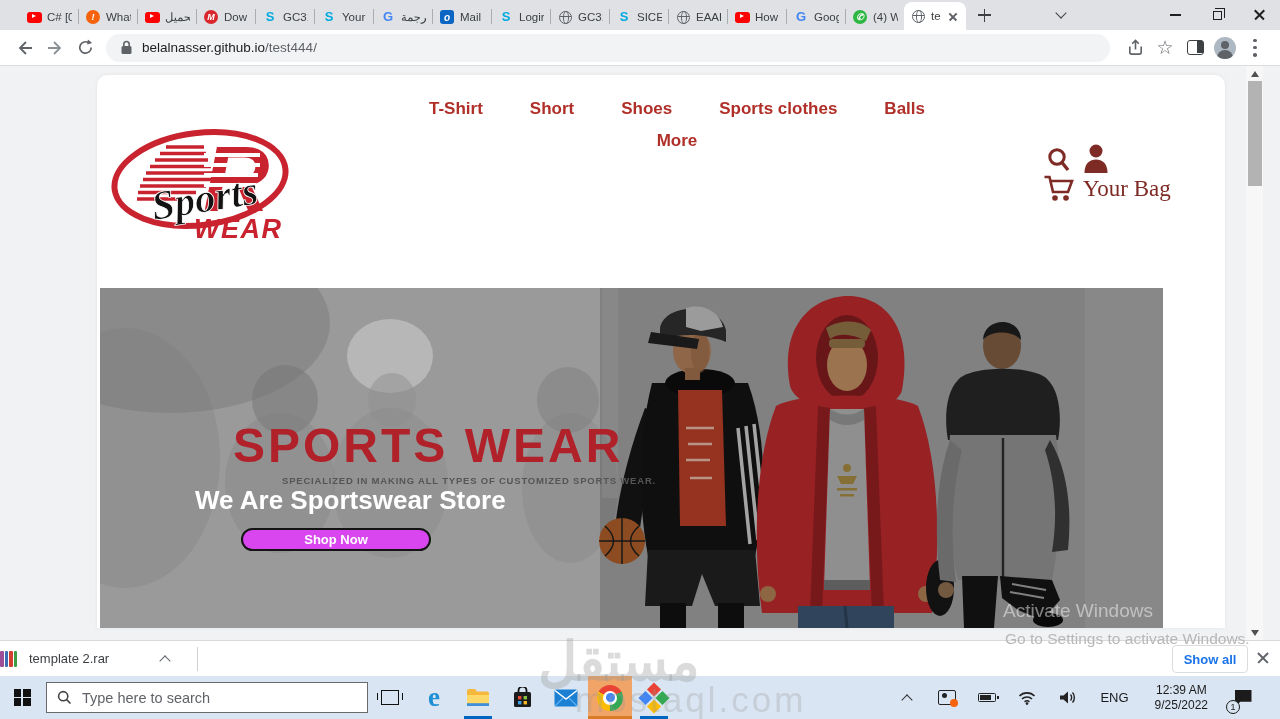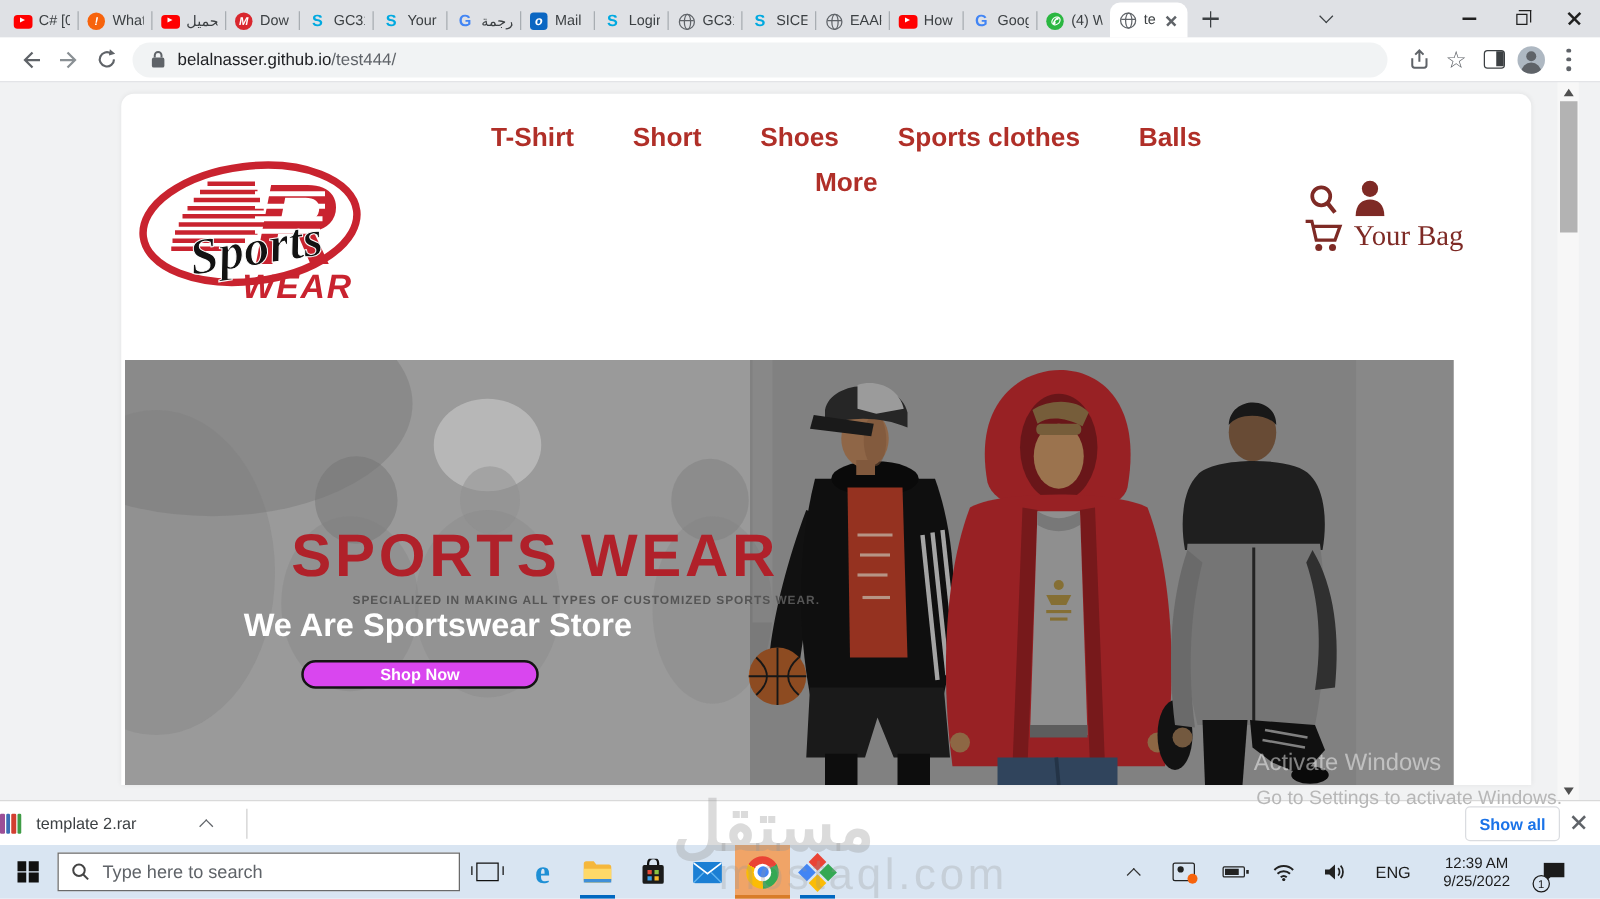--- a/index.html
+++ b/index.html
@@ -1,21 +1,21 @@
 <!DOCTYPE html>
 <html><head>
 <meta charset="utf-8">
 <style>
   *{margin:0;padding:0;box-sizing:border-box}
   html,body{width:1280px;height:719px;overflow:hidden}
   body{font-family:"Liberation Sans",sans-serif;position:relative;background:#f2f3f5;font-size:13px;color:#202124}
   svg{display:block}
 
   
-  #tabstrip{position:absolute;left:0;top:0;width:1280px;height:30px;background:#dfe1e5;display:flex;align-items:flex-end;padding-left:4px}
+  #tabstrip{position:absolute;left:0;top:0;width:1280px;height:30px;background:#dfe1e5;display:flex;align-items:flex-end;padding-left:20px}
   .tab{width:58px;height:26px;display:flex;align-items:center;gap:5px;padding:0 6px;border-radius:8px 8px 0 0;cursor:pointer;flex:none}
   .tab.active{background:#fff;width:62px;height:28px}
   .tab-label{font-size:11.5px;color:#3c4043;white-space:nowrap;overflow:hidden;flex:1 1 auto;min-width:0}
   .tab-sep{width:1px;height:15px;background:#8b9096;opacity:.65;margin-bottom:6px;flex:none}
   .fav{width:16px;height:16px;flex:none;display:flex;align-items:center;justify-content:center}
   .tab-close{width:14px;height:14px;position:relative;flex:none}
   .tab-close::before,.tab-close::after{content:"";position:absolute;left:2px;top:6.5px;width:10px;height:1.5px;background:#5f6368}
   .tab-close::before{transform:rotate(45deg)}.tab-close::after{transform:rotate(-45deg)}
   .newtab{width:26px;height:26px;margin:0 0 2px 6px;position:relative;flex:none;cursor:pointer}
   .newtab::before,.newtab::after{content:"";position:absolute;background:#3c4043}
@@ -59,21 +59,21 @@
   .avatar::after{content:"";position:absolute;left:3px;top:13px;width:16px;height:10px;border-radius:8px 8px 0 0;background:#5f6368}
   .kebab{width:4px;height:18px;display:flex;flex-direction:column;justify-content:space-between;align-items:center}
   .kebab i{width:3.6px;height:3.6px;border-radius:50%;background:#5f6368}
 
   
   #page{position:absolute;left:0;top:66px;width:1280px;height:574px;background:#f1f2f3}
   #card{position:absolute;left:97px;top:9px;width:1128px;height:553px;background:#fff;border-radius:10px 10px 0 0;box-shadow:0 0 4px rgba(0,0,0,.06)}
   #logo{position:absolute;left:11px;top:42px}
   #mainnav{position:absolute;left:260px;top:24px;width:640px}
   .nav-row1{display:flex;justify-content:center;gap:47px}
-  .nav-link{color:#b02f28;font-weight:bold;font-size:21px;white-space:nowrap;cursor:pointer;text-decoration:none}
+  .nav-link{color:#b02f28;font-weight:bold;font-size:17px;white-space:nowrap;cursor:pointer;text-decoration:none}
   .nav-row2{text-align:center;margin-top:12px}
   #hdr-icons-search{position:absolute;left:949px;top:72px;cursor:pointer}
   #hdr-icons-user{position:absolute;left:985px;top:68px;cursor:pointer}
   #bag-row{position:absolute;left:946px;top:100px;display:flex;align-items:center;gap:8px;cursor:pointer}
   #bag-label{font-family:"Liberation Serif",serif;font-weight:normal;font-size:23px;color:#7e2a25}
 
   
   #hero{position:absolute;left:3px;top:213px;width:1063px;height:340px;background:#9a9a9a;overflow:hidden}
   #hero-title{position:absolute;left:133px;top:130px;font-size:48px;font-weight:bold;letter-spacing:3px;color:#b0212a;white-space:nowrap}
   #hero-sub{position:absolute;left:130px;top:187px;width:478px;text-align:center;font-size:9.5px;letter-spacing:.8px;color:#555;font-weight:bold}

